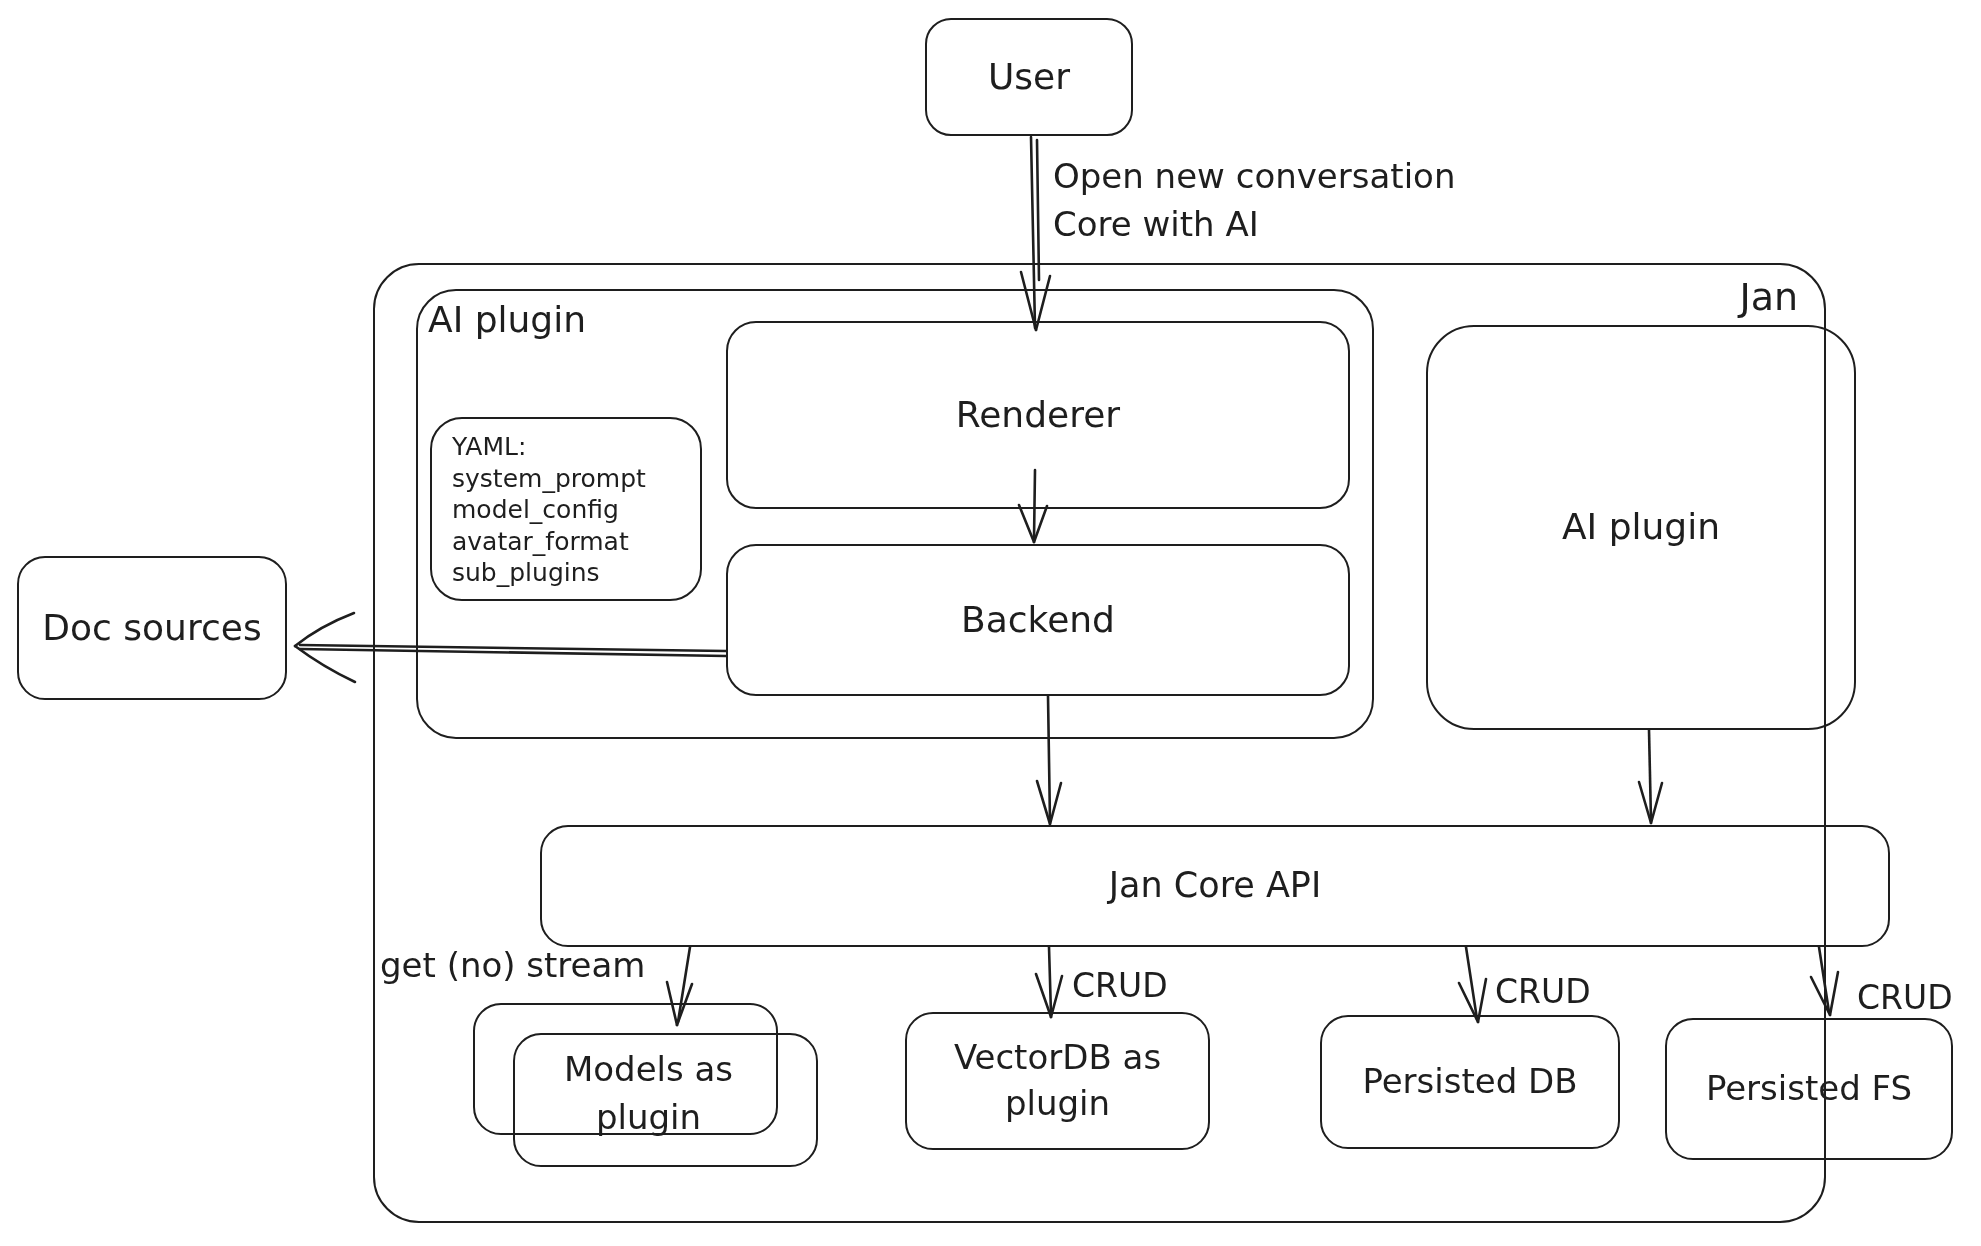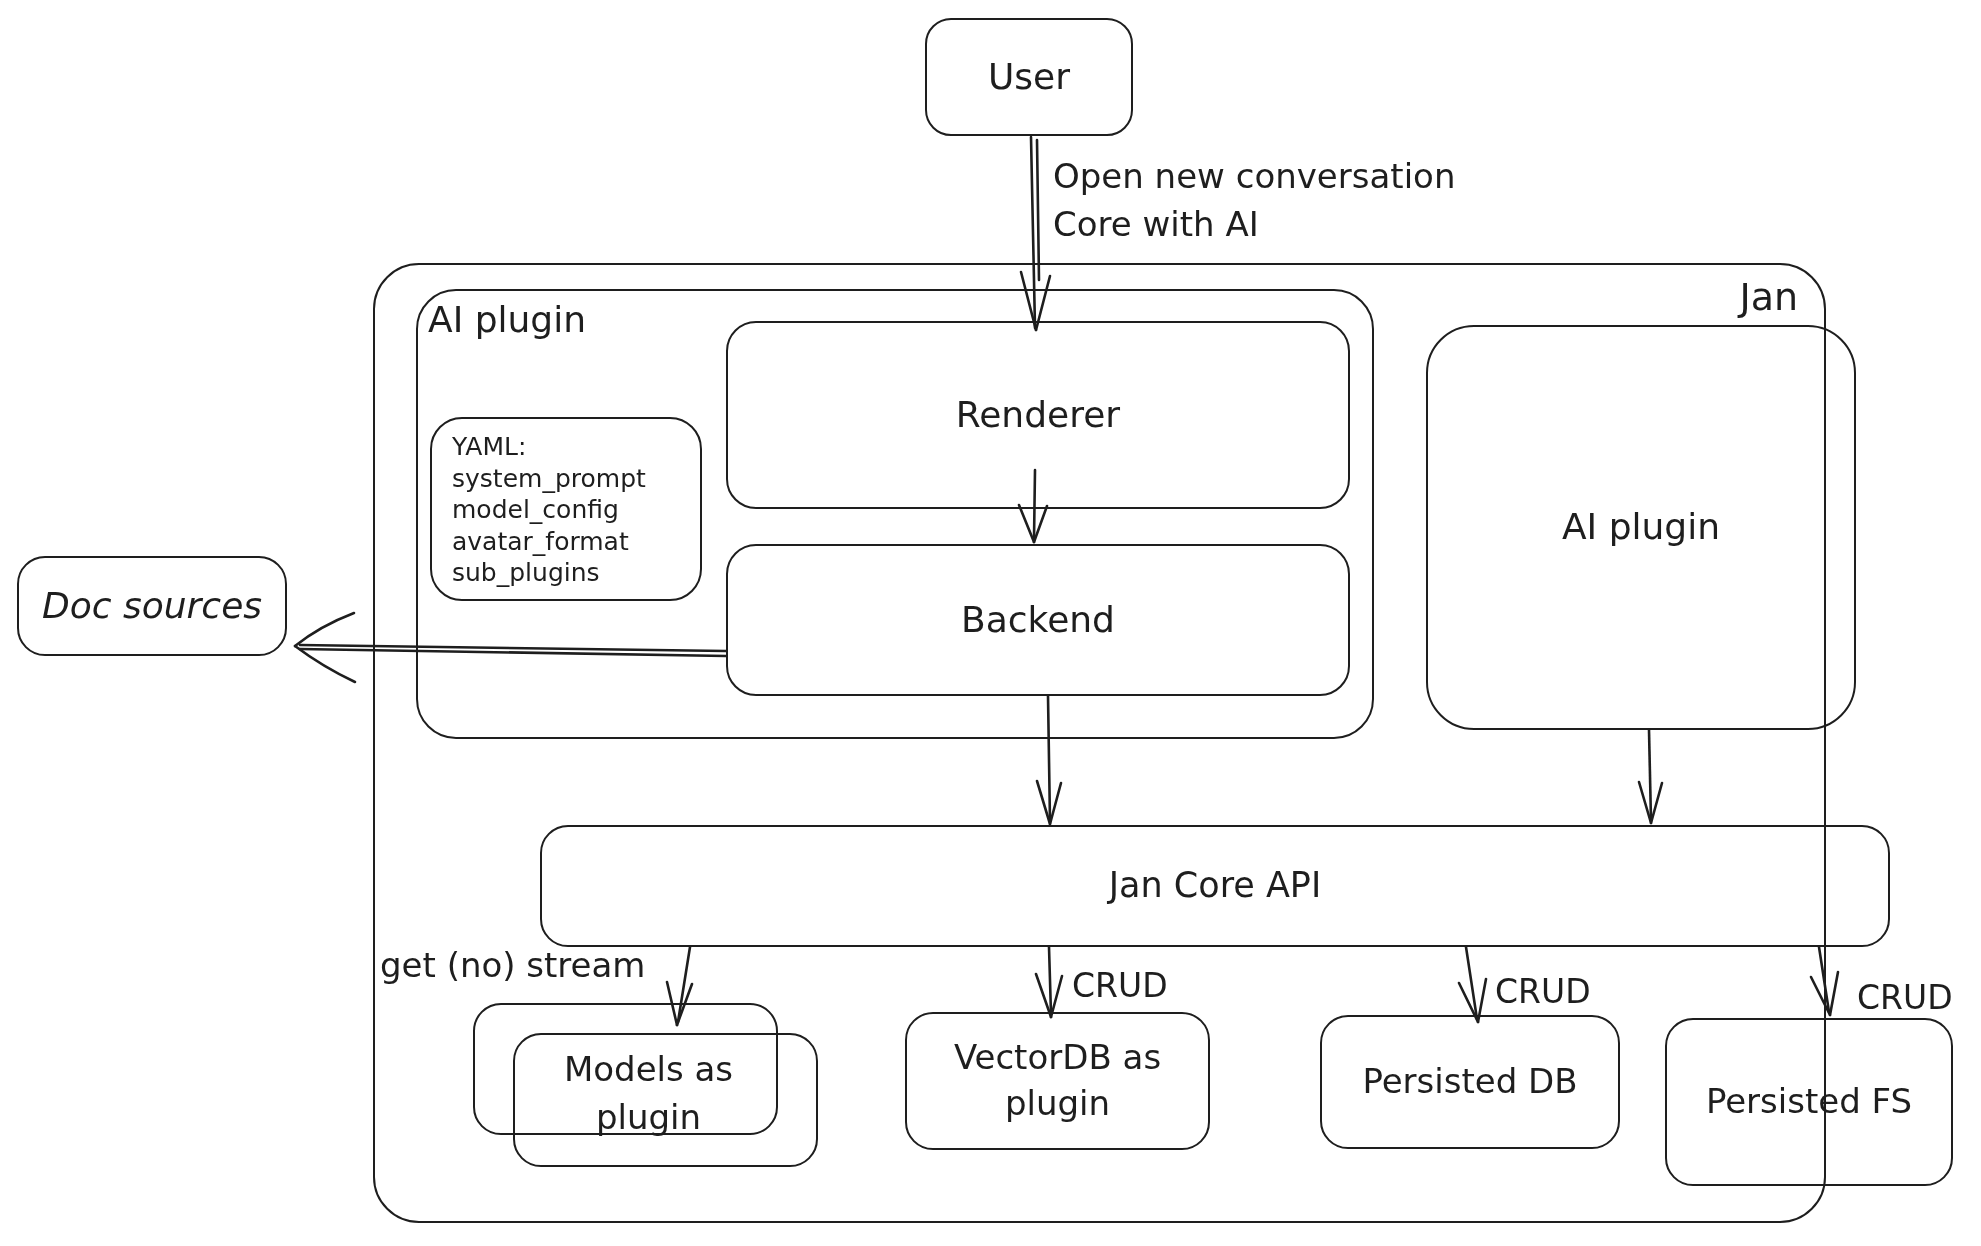--- a/index.html
+++ b/index.html
@@ -89,41 +89,41 @@
   </div>
 
   <div class="box" style="left:726px;top:544px;width:624px;height:152px;border-radius:30px;">
     <div class="center-label">Backend</div>
   </div>
 
   <div class="box" style="left:1426px;top:325px;width:430px;height:405px;border-radius:48px;">
     <div class="center-label">AI plugin</div>
   </div>
 
-  <div class="box" style="left:17px;top:556px;width:270px;height:100px;border-radius:28px;font-style:italic;">
+  <div class="box" style="left:17px;top:556px;width:270px;height:144px;border-radius:28px;">
     <div class="center-label">Doc sources</div>
   </div>
 
   <div class="box" style="left:540px;top:825px;width:1350px;height:122px;border-radius:28px;">
     <div class="center-label" style="font-size:35px;">Jan Core API</div>
   </div>
 
   <div class="box" style="left:473px;top:1003px;width:305px;height:132px;border-radius:28px;"></div>
   <div class="box" style="left:513px;top:1033px;width:305px;height:134px;border-radius:28px;"></div>
   <div class="free-label" style="left:506px;top:1045px;width:285px;white-space:normal;text-align:center;line-height:1.42;">Models as plugin</div>
 
   <div class="box" style="left:905px;top:1012px;width:305px;height:138px;border-radius:28px;">
     <div class="center-label" style="font-size:34px;padding:0 28px;">VectorDB as plugin</div>
   </div>
 
   <div class="box" style="left:1320px;top:1015px;width:300px;height:134px;border-radius:28px;">
     <div class="center-label" style="font-size:34px;">Persisted DB</div>
   </div>
 
-  <div class="box" style="left:1665px;top:1018px;width:288px;height:168px;border-radius:28px;">
+  <div class="box" style="left:1665px;top:1018px;width:288px;height:142px;border-radius:28px;">
     <div class="center-label" style="font-size:34px;">Persisted FS</div>
   </div>
 
   <div class="free-label" style="left:1053px;top:152px;line-height:1.42;">
     <div>Open new conversation</div>
     <div>Core with AI</div>
   </div>
 
   <div class="free-label" style="left:380px;top:945px;">get (no) stream</div>
 

